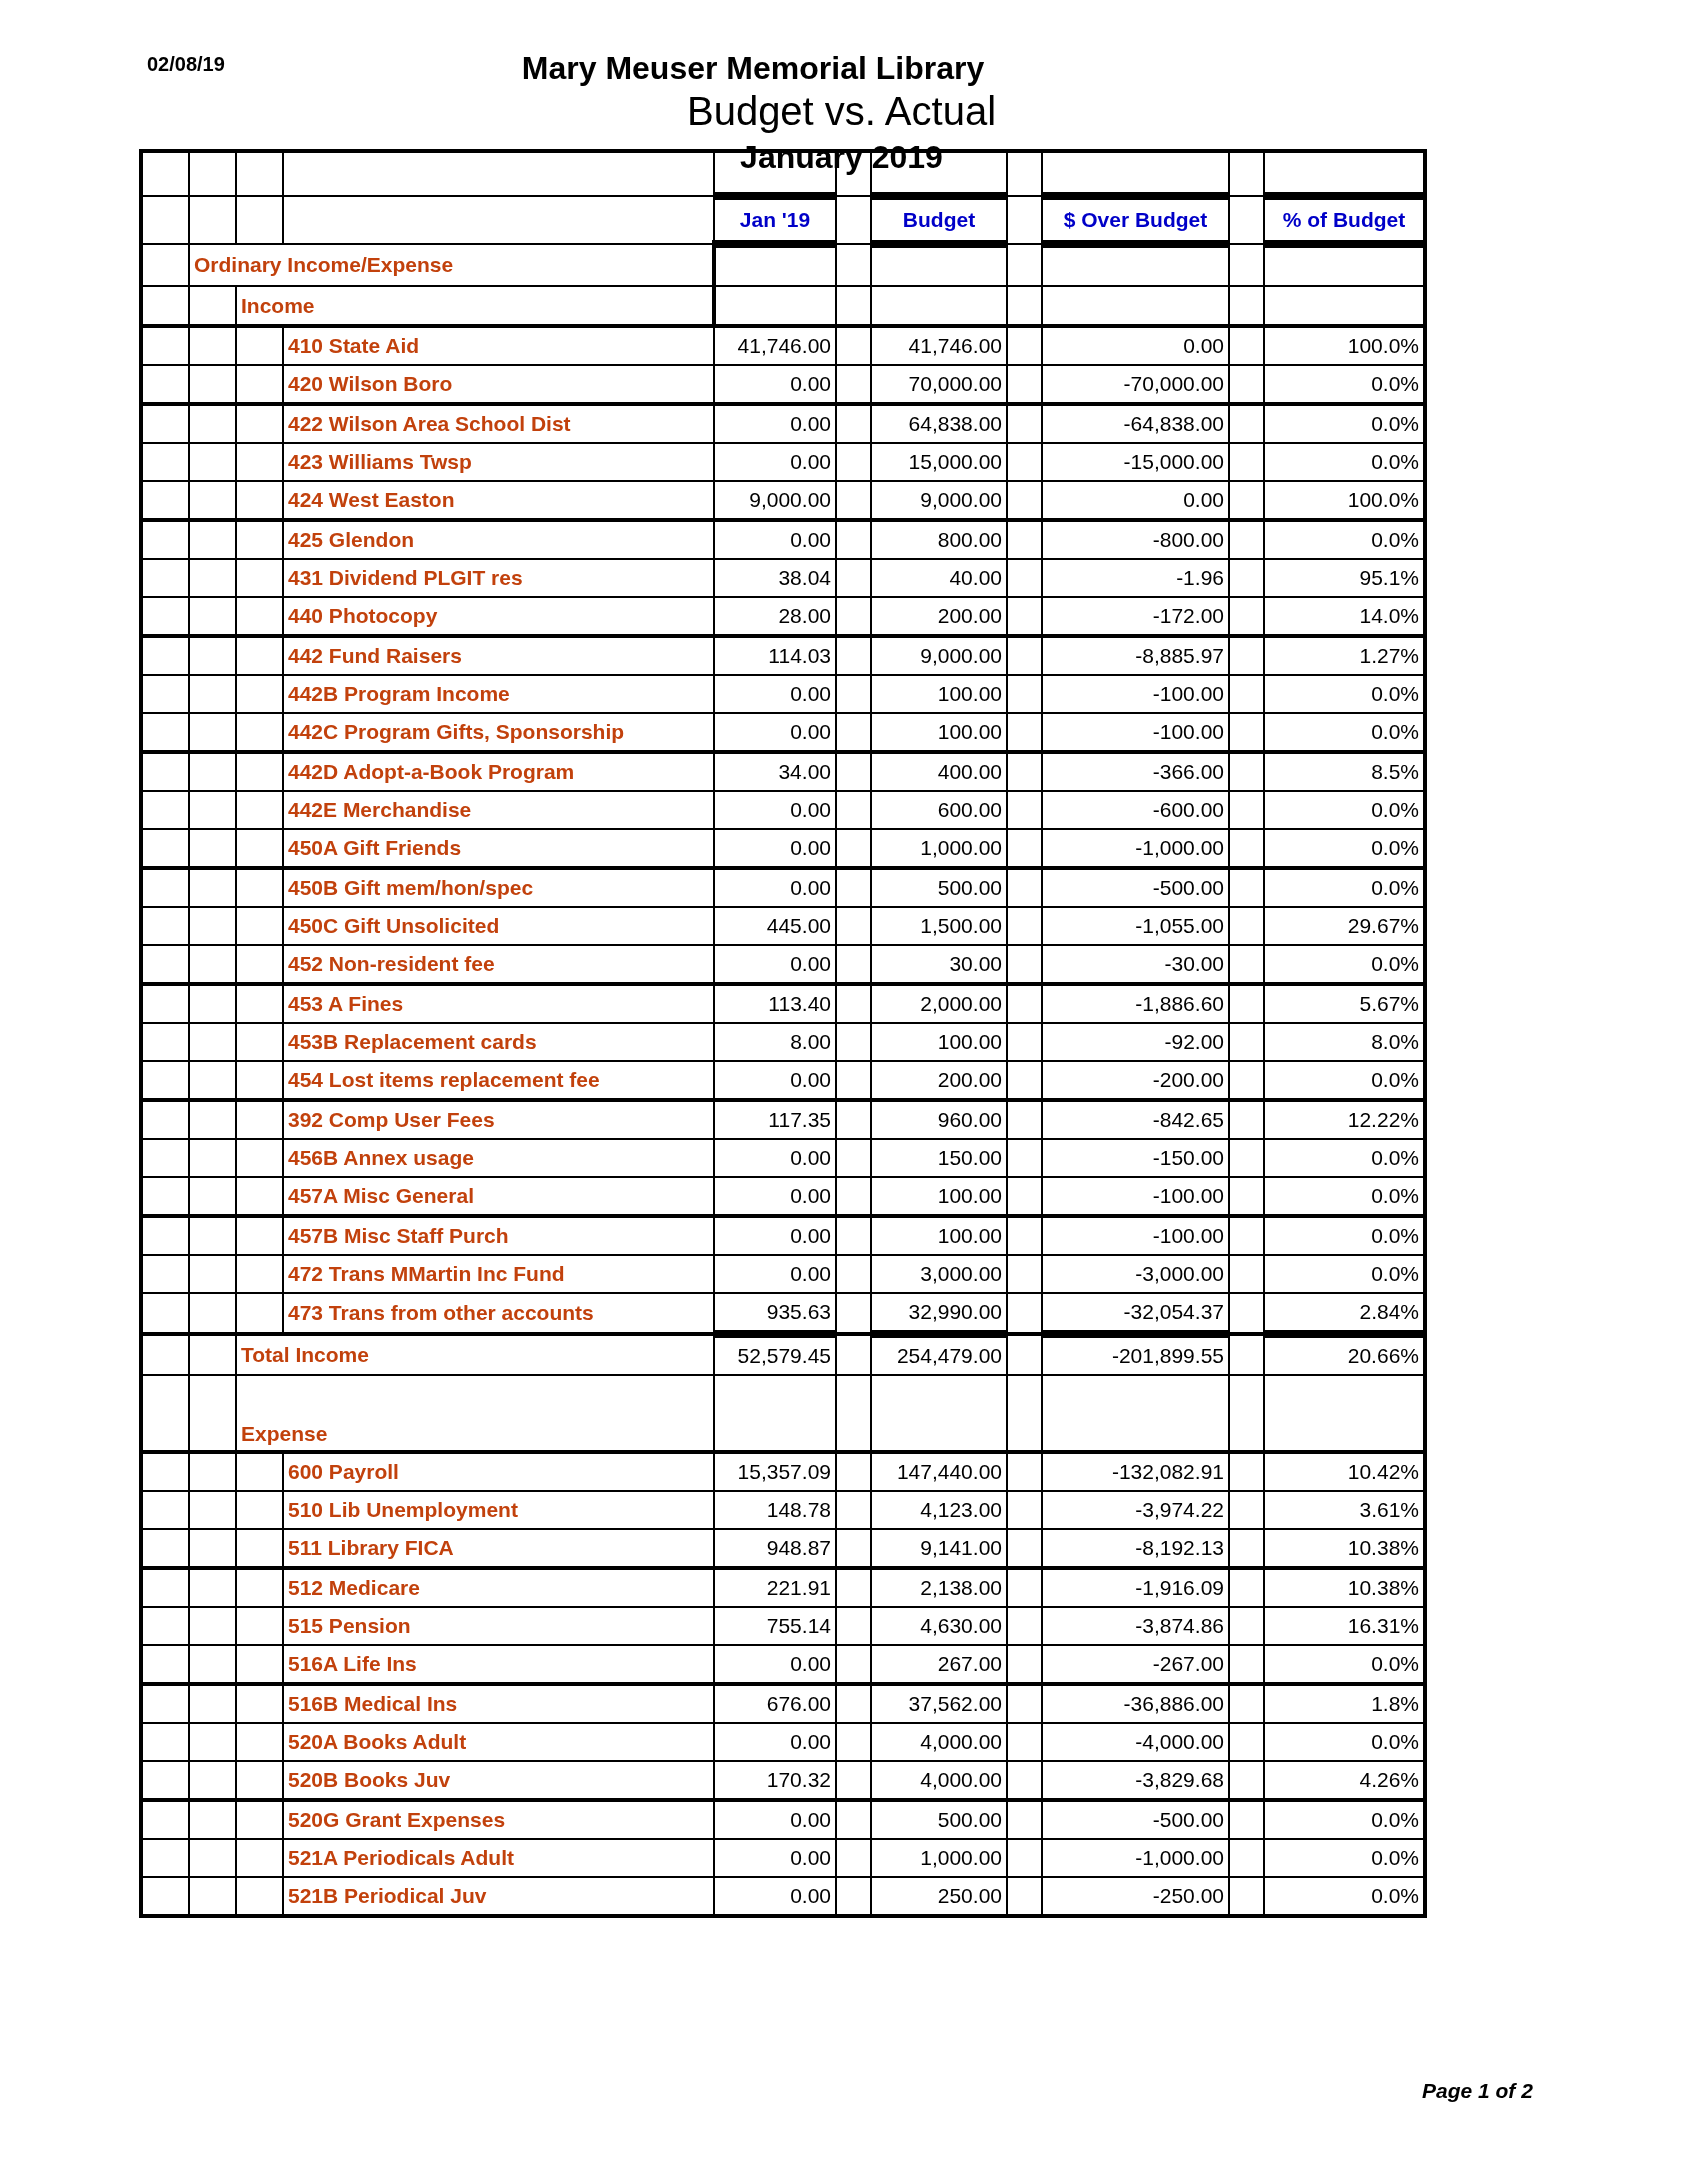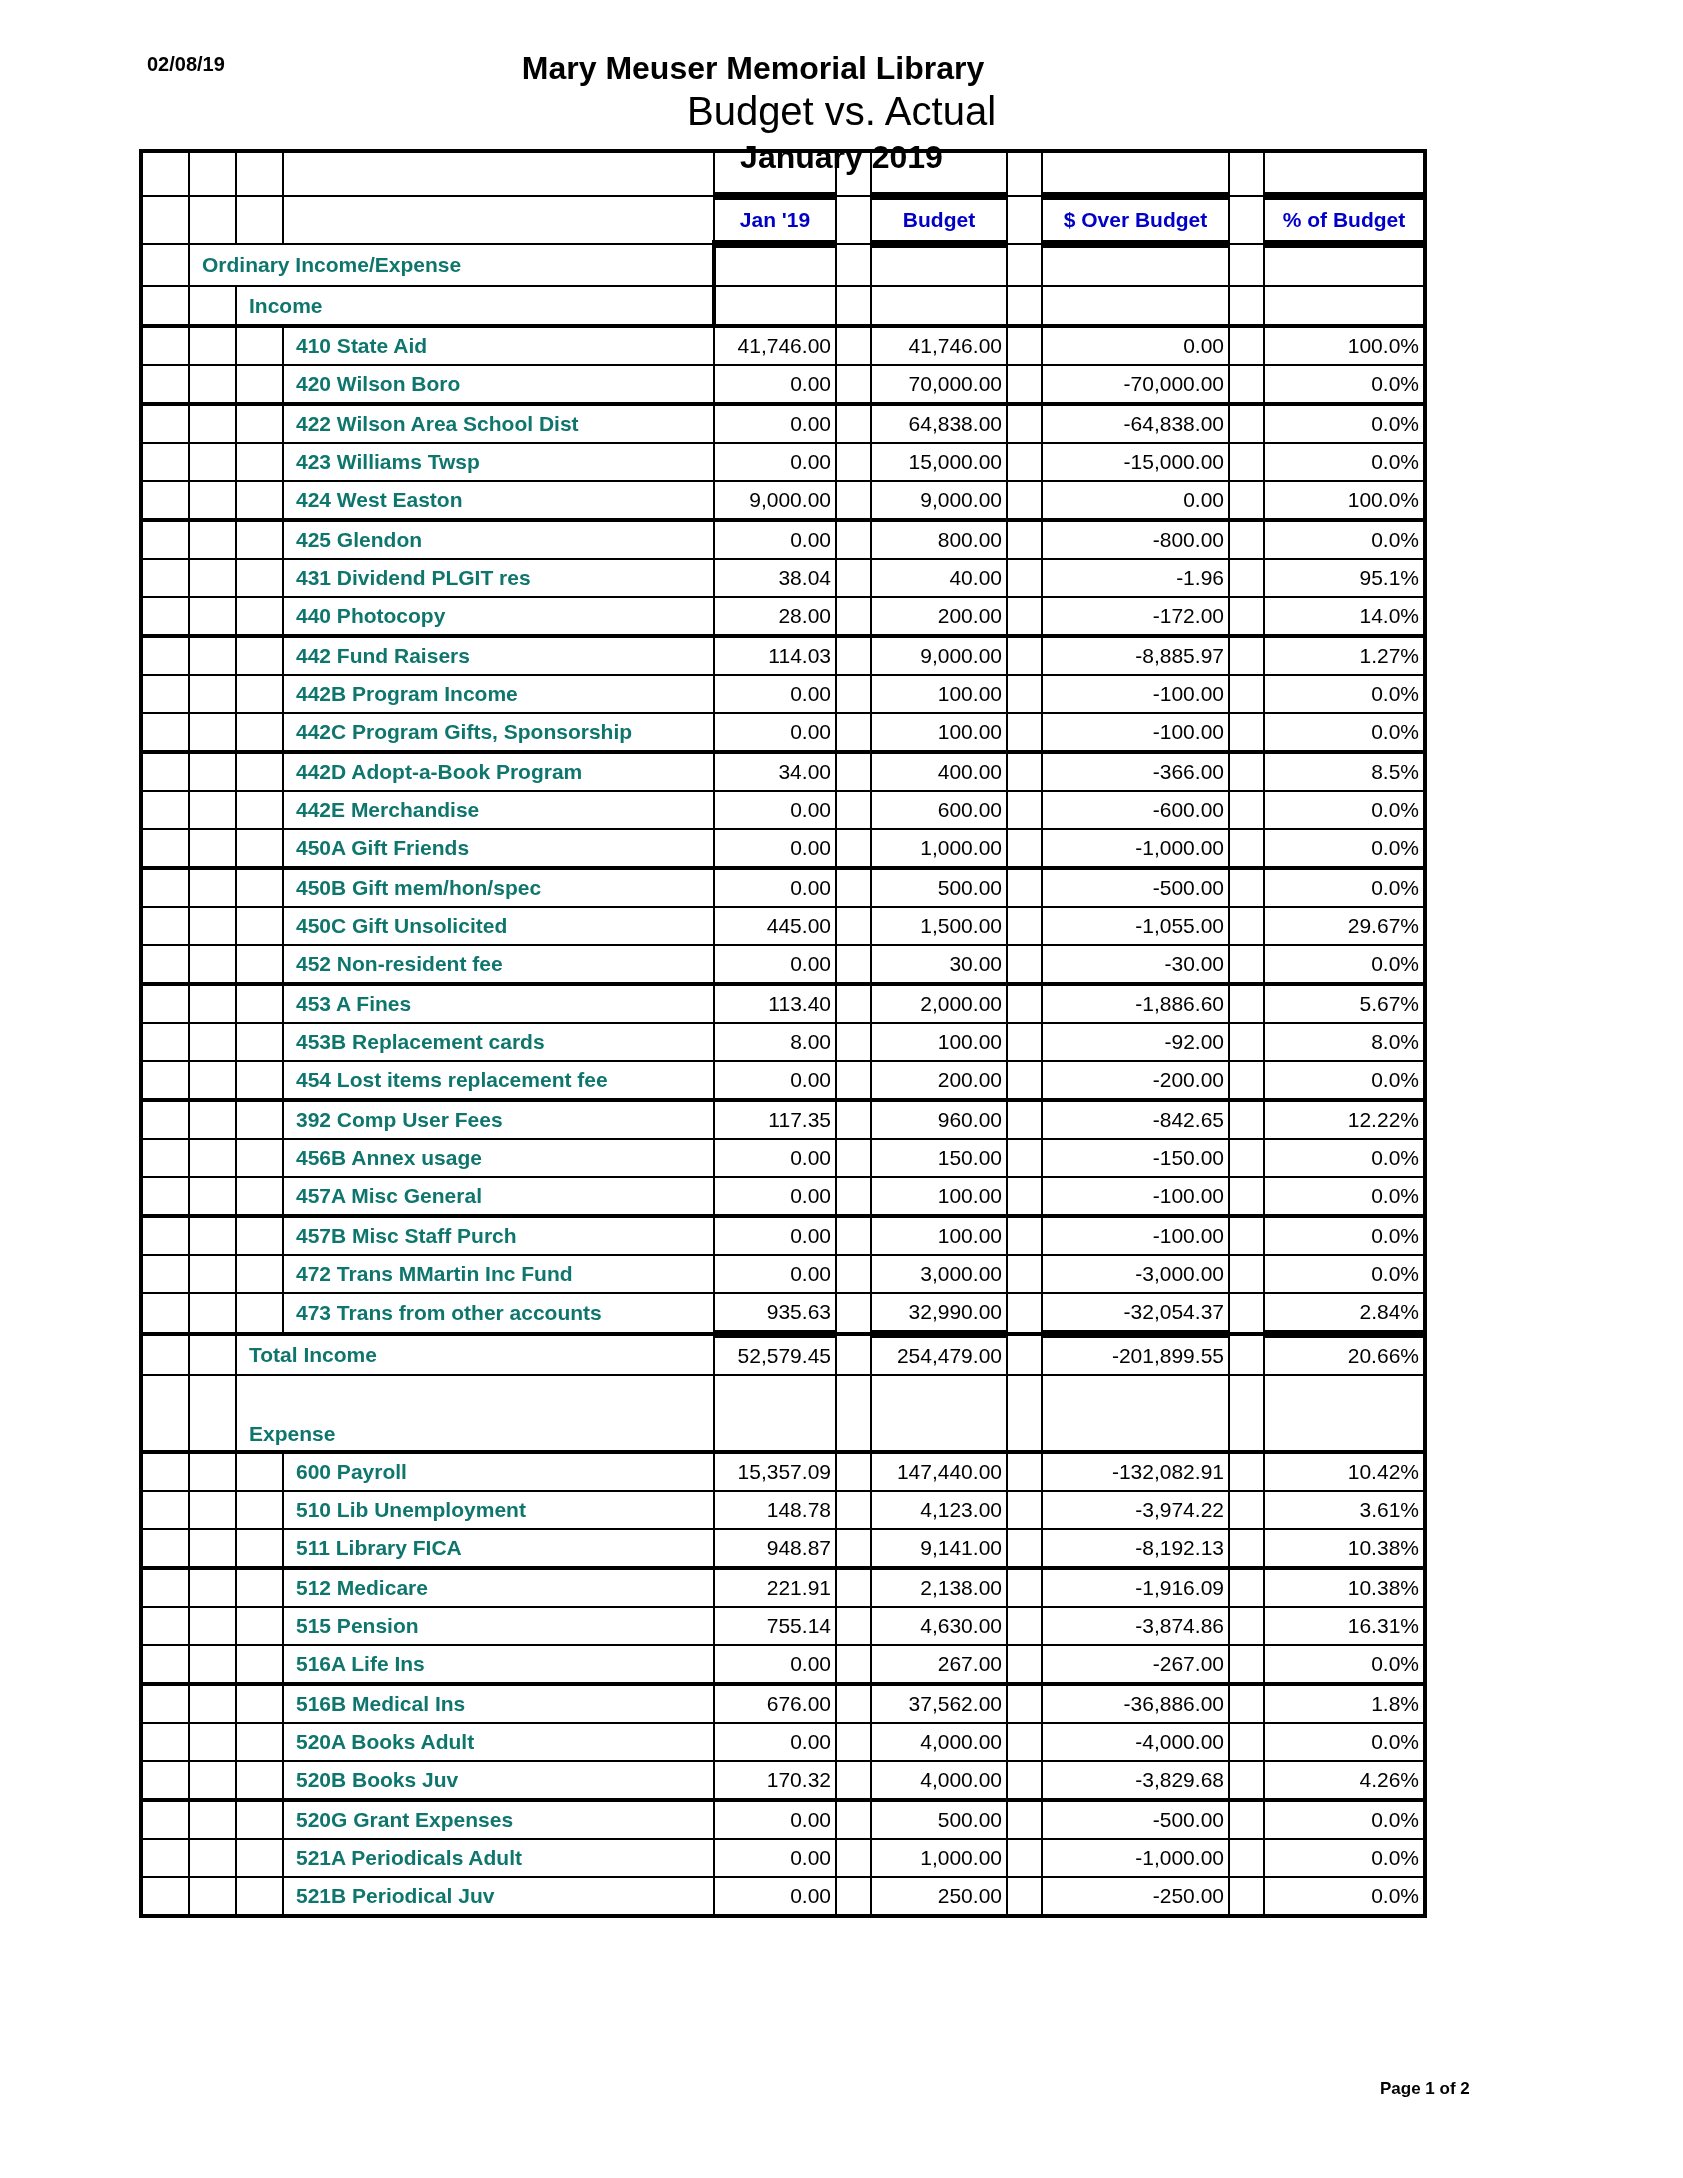--- a/index.html
+++ b/index.html
@@ -2,26 +2,26 @@
 <html><head>
 <meta charset="utf-8">
 <style>
   html, body { margin: 0; padding: 0; background: #ffffff; }
   body { width: 1683px; height: 2178px; position: relative; overflow: hidden;
          font-family: "Liberation Sans", "DejaVu Sans", sans-serif; color: #000; }
   .date { position: absolute; left: 147px; top: 53px; font-size: 20px; font-weight: bold; }
   .org { position: absolute; left: 0; width: 1506px; top: 50px; text-align: center; font-size: 32px; font-weight: bold; }
   .title { position: absolute; left: 0; width: 1683px; top: 89px; text-align: center; font-size: 40px; font-weight: normal; }
   .period { position: absolute; left: 0; width: 1683px; top: 139px; text-align: center; font-size: 32px; font-weight: bold; z-index: 3; }
-  .page-num { position: absolute; left: 1380px; top: 2079px; font-size: 17px; font-weight: bold; }
+  .page-num { position: absolute; left: 1422px; top: 2079px; font-size: 21px; font-weight: bold; font-style: italic; }
 
   .tbl { position: absolute; left: 139px; top: 149px; width: 1281px; border-collapse: collapse;
          table-layout: fixed; border: 4px solid #000; }
   .tbl td { border: 2px solid #000; padding: 0 4px; height: 36px; font-size: 21px; white-space: nowrap; overflow: visible; }
-  .tbl td.lbl { color: #0f766e; font-weight: bold; padding-left: 12px; }
+  .tbl td.lbl { color: #c2410c; font-weight: bold; padding-left: 4px; }
   .tbl td.num { text-align: right; color: #000; }
   .tbl td.hdr { color: #0000c8; font-weight: bold; text-align: center; }
   .tbl td.gap { border-left: 2px solid #000; border-right: 2px solid #000; }
   .tbl tr.thick td { border-bottom: 4px solid #000; }
   .tbl tr.hdr-a td { height: 39px; }
   .tbl tr.hdr-b td { height: 40px; }
   .tbl tr.hdr-b td.hc { border-top: 8px solid #000; border-bottom: 8px solid #000; }
   .tbl tr.sec td { height: 37px; }
   .tbl tr.pre-total td.nc { border-bottom: 8px solid #000; margin-top: 16px; }
   .tbl tr.pre-total td { border-bottom: 4px solid #000; }

